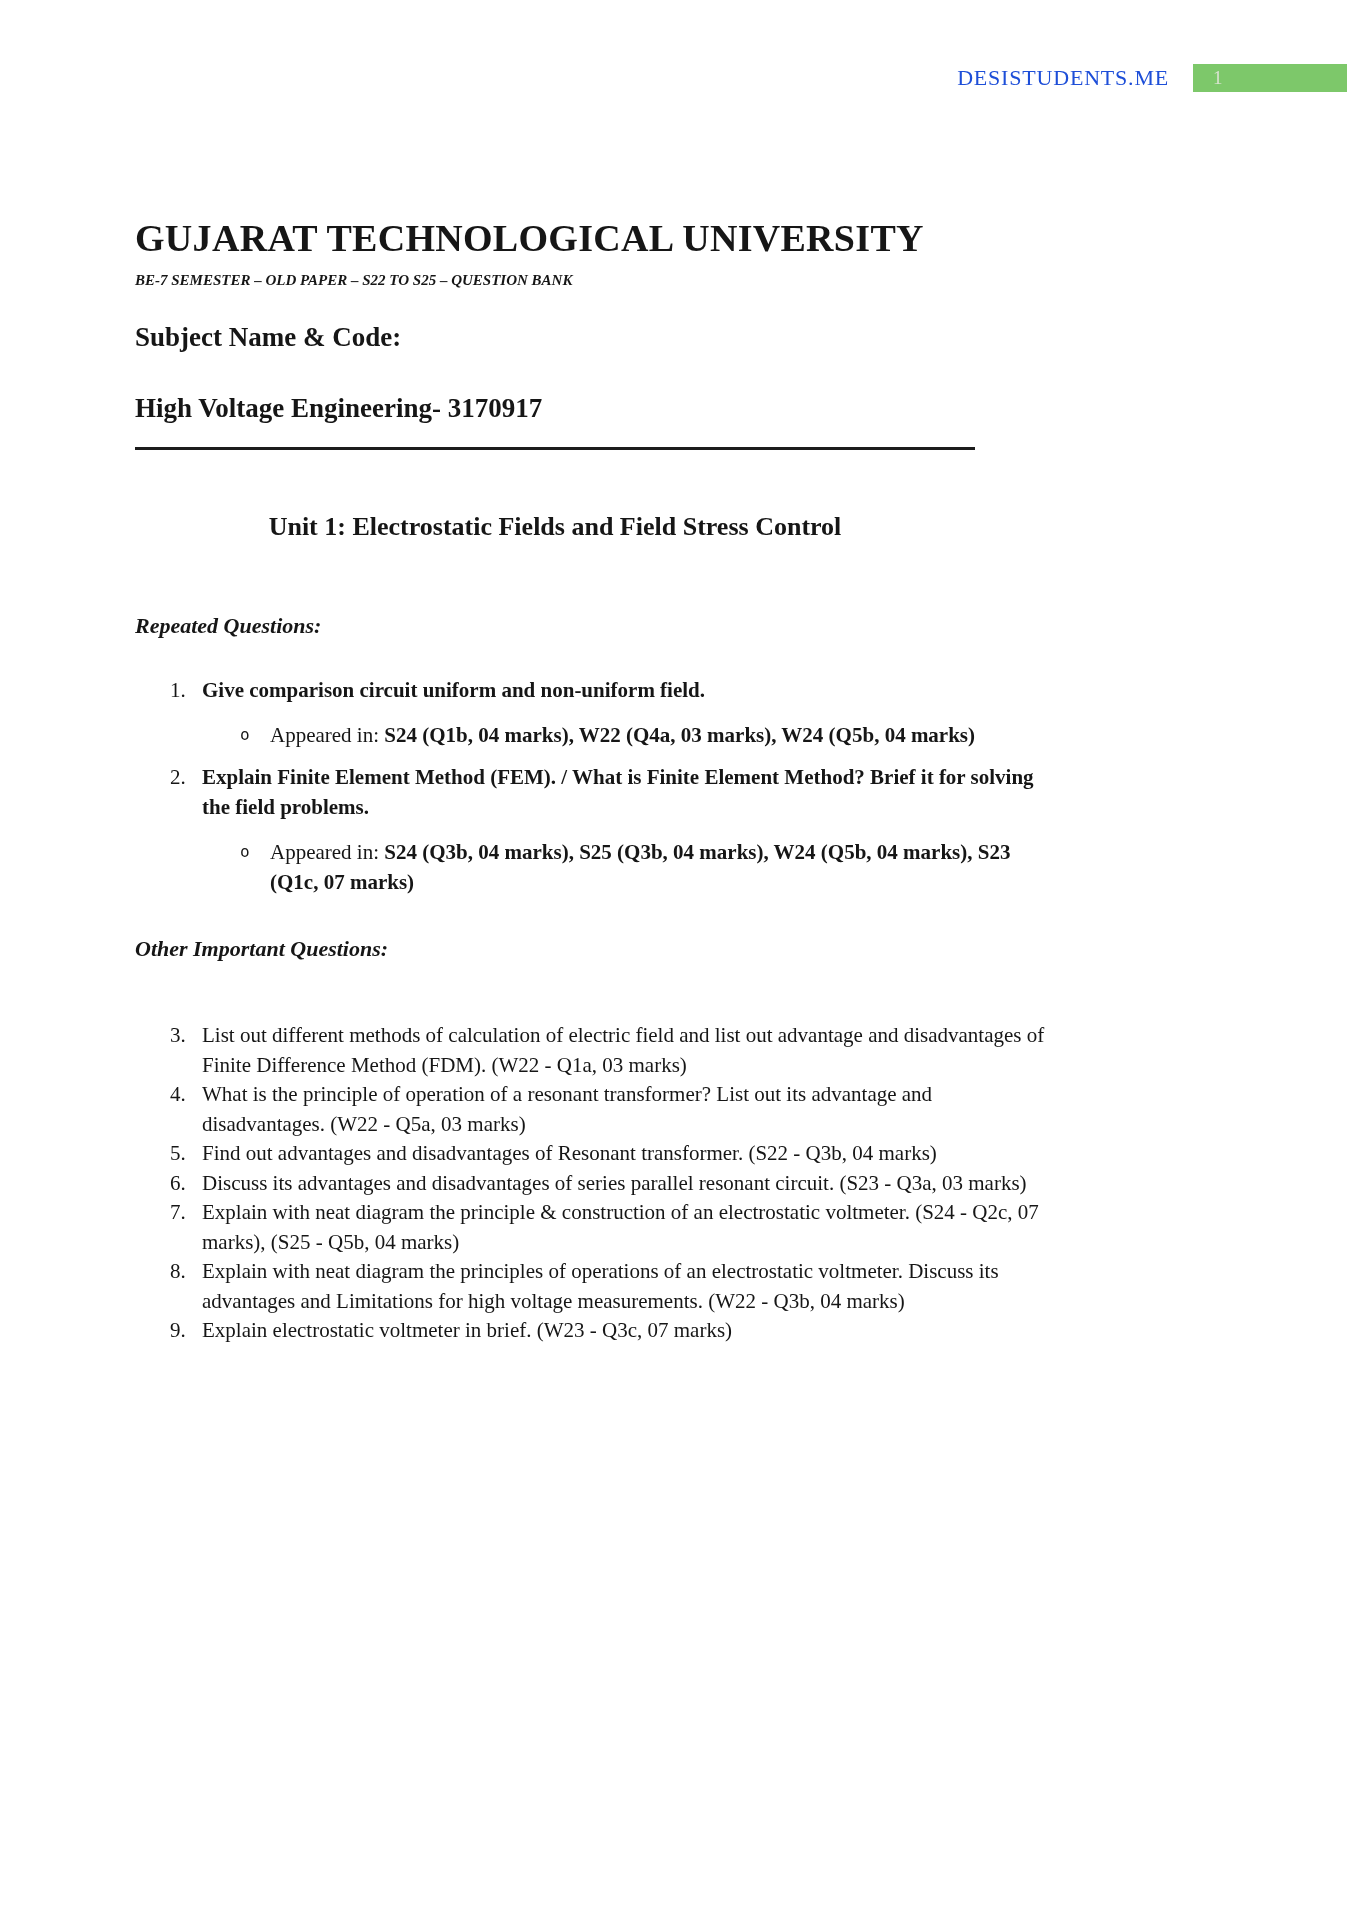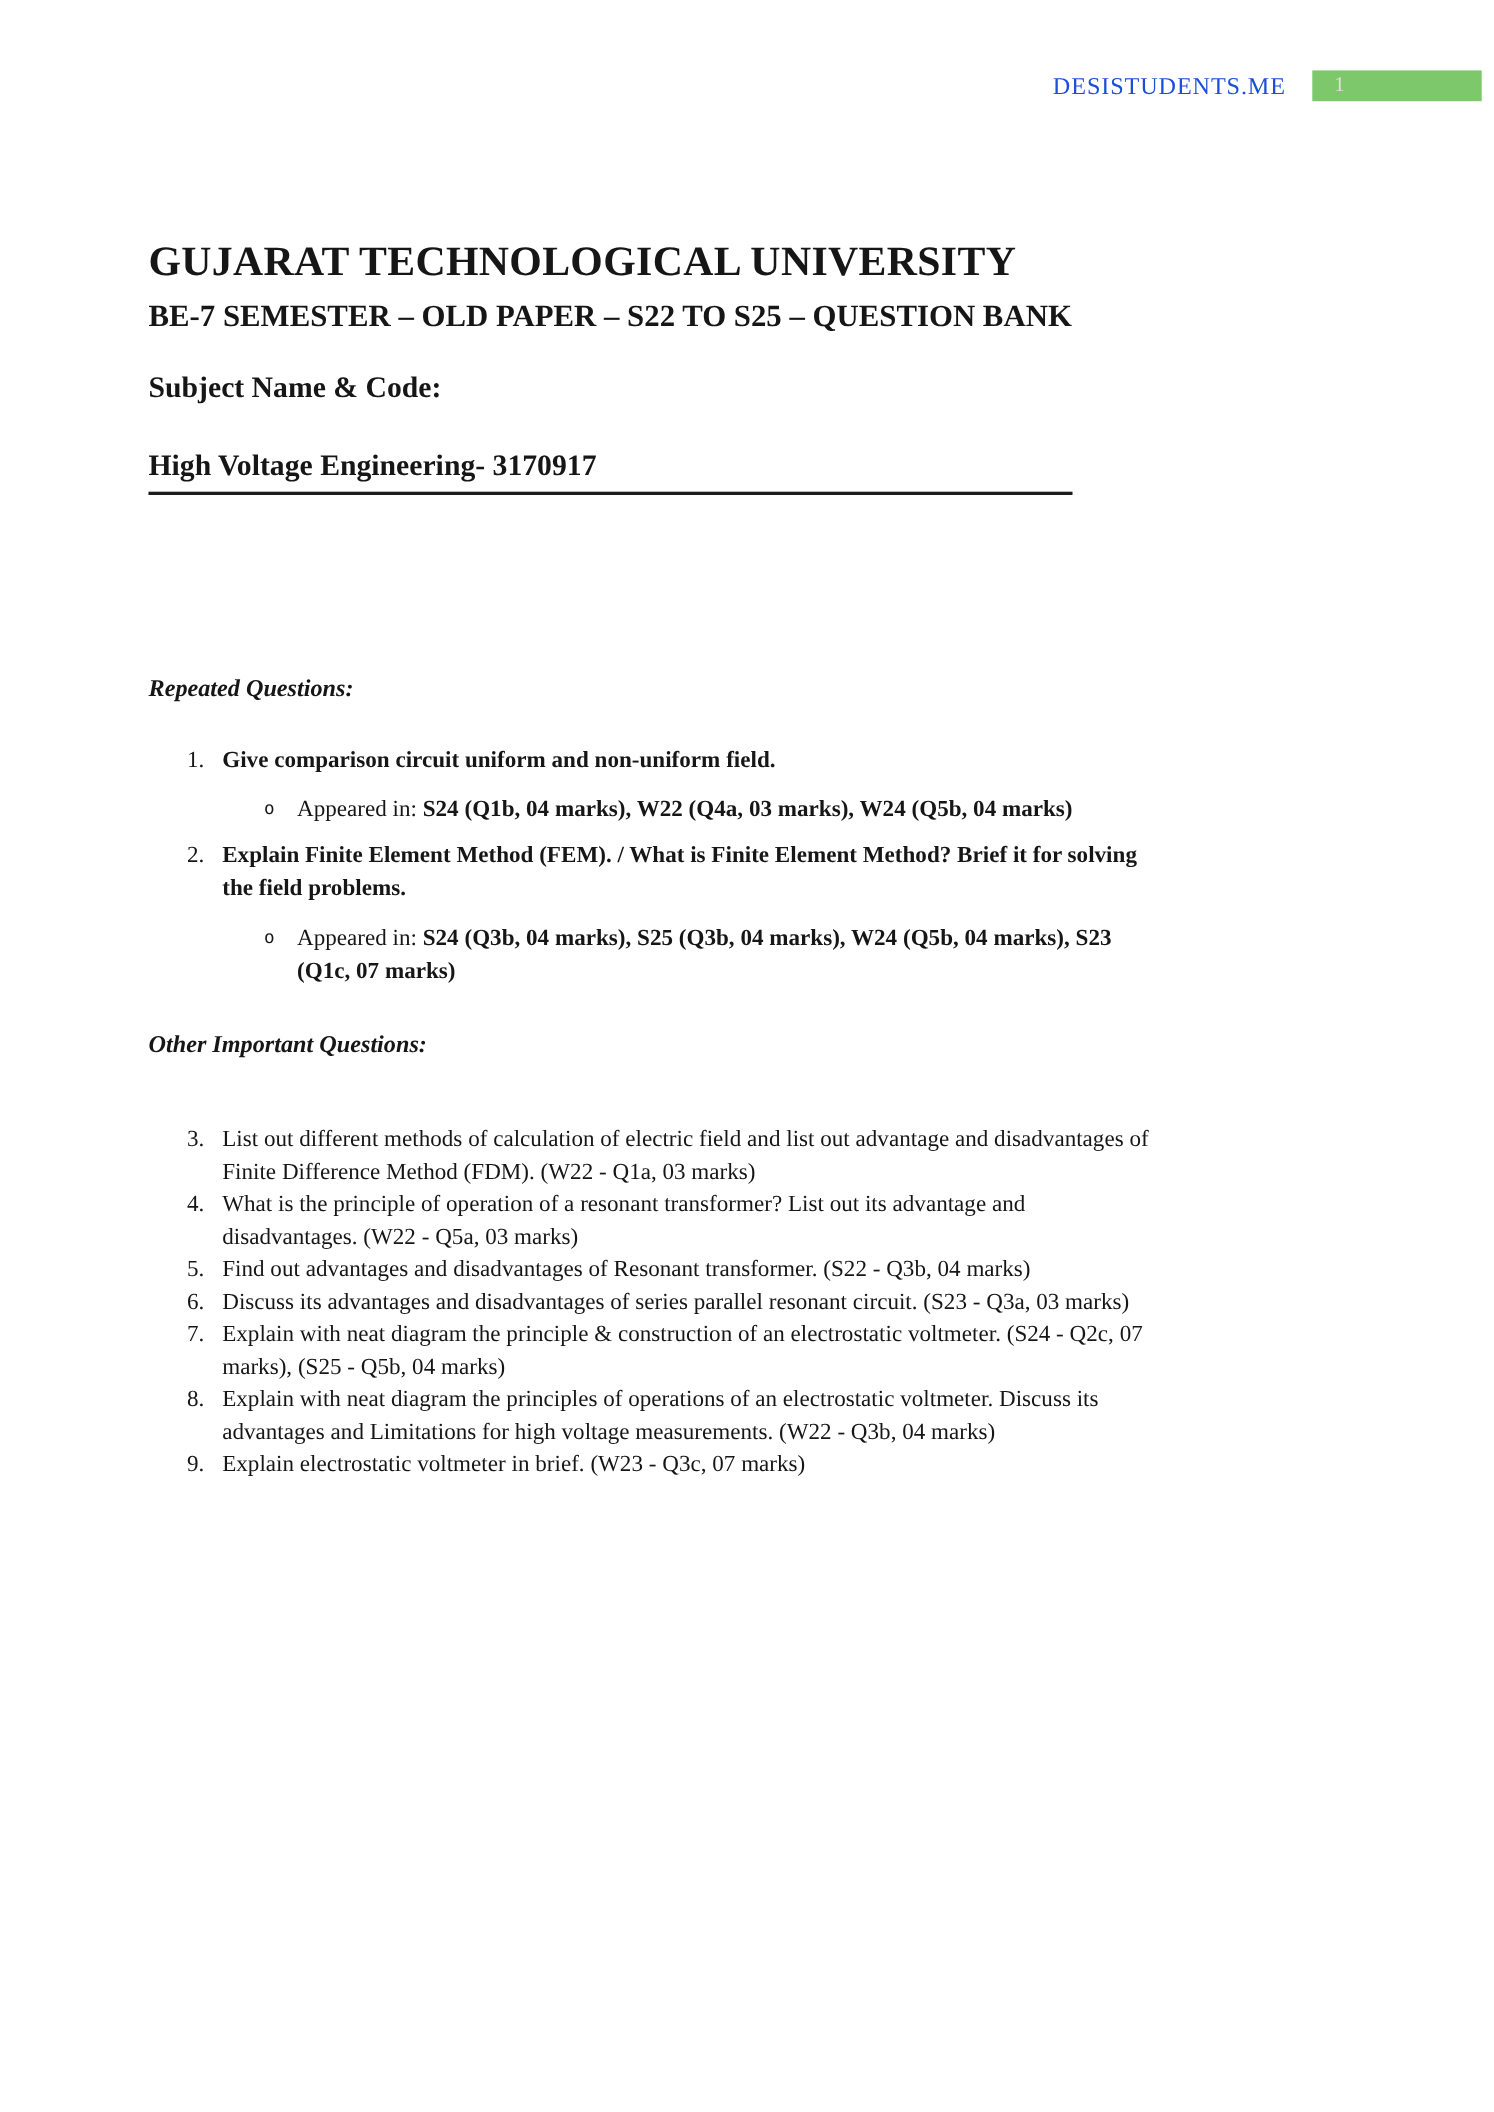--- a/index.html
+++ b/index.html
@@ -18,21 +18,21 @@
   }
   .page-badge {
     width:154px; height:28px; box-sizing:border-box;
     display:flex; align-items:center; padding-left:20px;
     color:#d9e3d1; font-size:19px;
   }
 
   
   .title-block { position:absolute; left:135px; top:216px; width:840px; text-align:left; }
   .university  { font-size:38px; font-weight:bold; letter-spacing:0.3px; white-space:nowrap; }
-  .banner      { font-size:28px; font-weight:bold; margin-top:12px; white-space:nowrap; }
+  .banner      { font-size:15px; font-weight:bold; margin-top:12px; white-space:nowrap;font-style:italic; }
   .subject-label { font-size:27px; font-weight:bold; margin-top:33px; }
   .subject-name  { font-size:27px; font-weight:bold; margin-top:40px; }
   .rule { position:absolute; left:135px; top:447px; width:840px; height:3px; background:#1c1c1c; }
   .unit-title {
     position:absolute; left:135px; top:512px; width:840px;
     text-align:center; font-size:26px; font-weight:bold;
   }
 
   
   .content { position:absolute; left:135px; top:612px; width:910px; font-size:21px; }
@@ -69,20 +69,21 @@
 
   <div class="title-block">
     <div class="university">GUJARAT TECHNOLOGICAL UNIVERSITY</div>
     <div class="banner">BE-7 SEMESTER – OLD PAPER – S22 TO S25 – QUESTION BANK</div>
     <div class="subject-label">Subject Name &amp; Code:</div>
     <div class="subject-name">High Voltage Engineering- 3170917</div>
   </div>
 
   <div class="rule"></div>
 
+  <div class="unit-title">Unit 1: Electrostatic Fields and Field Stress Control</div>
 
   <div class="content">
     <div class="section-heading">Repeated Questions:</div>
     <div class="rep-list">
         <div class="q-row">
           <span class="q-num">1.</span>
           <div class="q-text">Give comparison circuit uniform and non-uniform field.</div>
         </div>
         <div class="appeared-row">
           <span class="appeared-bullet">o</span>

